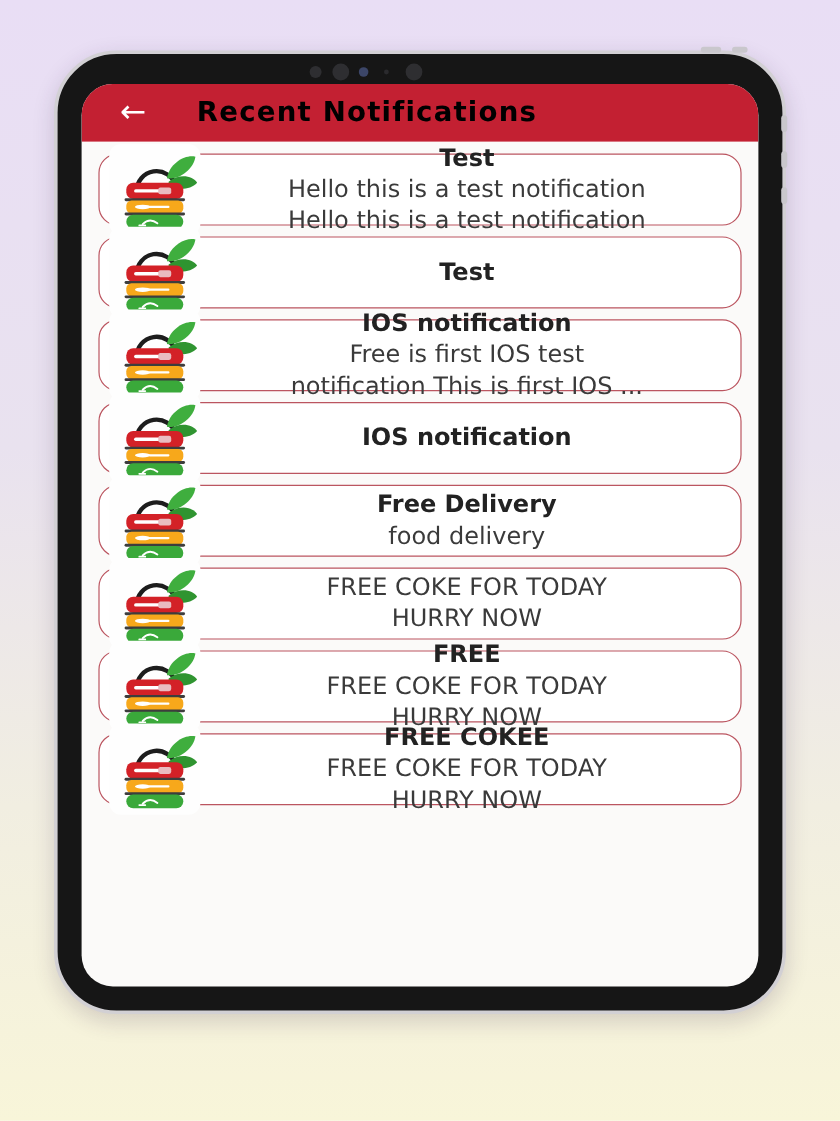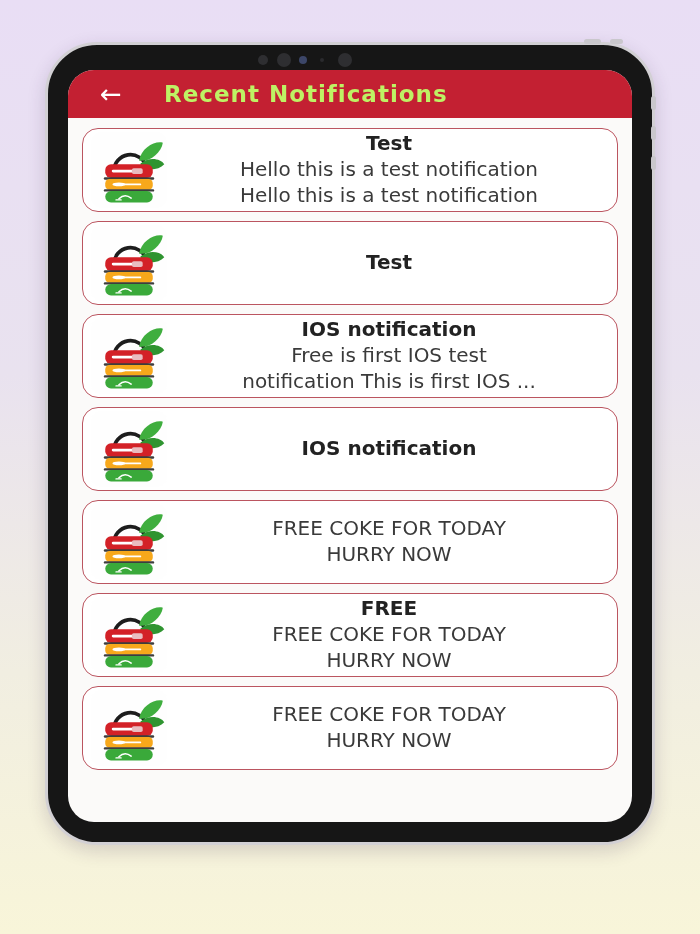--- a/index.html
+++ b/index.html
@@ -32,25 +32,25 @@
   .appbar{
     height:48px;background:#c32032;display:flex;align-items:center;
     padding-left:26px;box-sizing:border-box;
   }
   .back{
     background:none;border:none;color:#ffffff;font-size:26px;line-height:1;
     width:34px;height:40px;padding:0;cursor:pointer;
     font-family:"DejaVu Sans","Liberation Sans",sans-serif;
   }
   .appbar-title{
-    color:#bef264;font-size:23px;font-weight:700;letter-spacing:1px;margin-left:36px;
+    color:#000000;font-size:23px;font-weight:700;letter-spacing:1px;margin-left:36px;
   }
   .list{padding:10px 14px 0 14px;display:flex;flex-direction:column;gap:9px;}
   .card{
-    height:84px;box-sizing:border-box;background:#ffffff;
+    height:60px;box-sizing:border-box;background:#ffffff;
     border:1.5px solid #bb5560;border-radius:16px;
     display:flex;align-items:center;padding:0 12px 0 8px;cursor:pointer;
   }
   .icon-box{
     width:76px;height:76px;flex:0 0 auto;background:#fefefe;border-radius:10px;
     display:flex;align-items:center;justify-content:center;margin-right:6px;
   }
   .logo{width:72px;height:72px;}
   .texts{
     flex:1;display:flex;flex-direction:column;align-items:center;justify-content:center;
@@ -142,20 +142,31 @@
         <div class="icon-box">
           <svg class="logo">
               <use href="#tiffin-logo"></use>
             </svg>
         </div>
         <div class="texts">
           <div class="title">IOS notification</div>
         </div>
       </div>
 
+      <div class="card">
+        <div class="icon-box">
+          <svg class="logo">
+              <use href="#tiffin-logo"></use>
+            </svg>
+        </div>
+        <div class="texts">
+          <div class="title">Free Delivery</div>
+          <div class="body">food delivery</div>
+        </div>
+      </div>
 
       <div class="card">
         <div class="icon-box">
           <svg class="logo">
               <use href="#tiffin-logo"></use>
             </svg>
         </div>
         <div class="texts">
           <div class="body">FREE COKE FOR TODAY HURRY NOW</div>
         </div>
@@ -173,20 +184,21 @@
         </div>
       </div>
 
       <div class="card">
         <div class="icon-box">
           <svg class="logo">
               <use href="#tiffin-logo"></use>
             </svg>
         </div>
         <div class="texts">
+          <div class="title">FREE COKEE</div>
           <div class="body">FREE COKE FOR TODAY HURRY NOW</div>
         </div>
       </div>
 
     </div>
   </div>
 </div>
 
 <div class="hw-btn hw-top-1"></div>
 <div class="hw-btn hw-top-2"></div>

